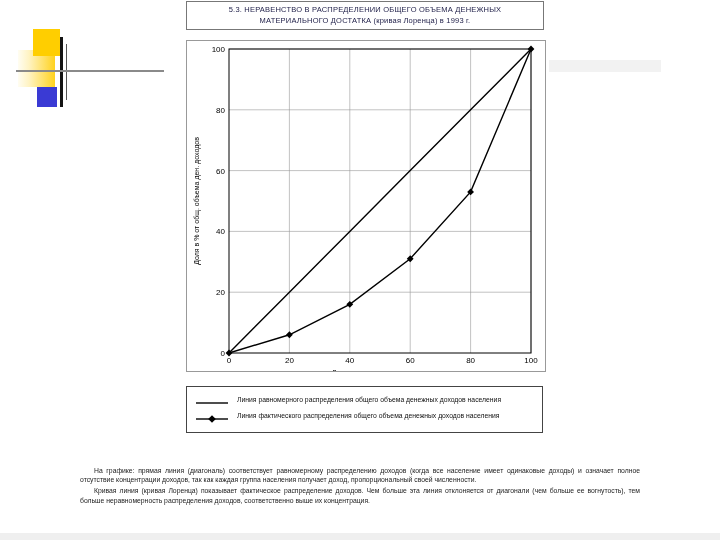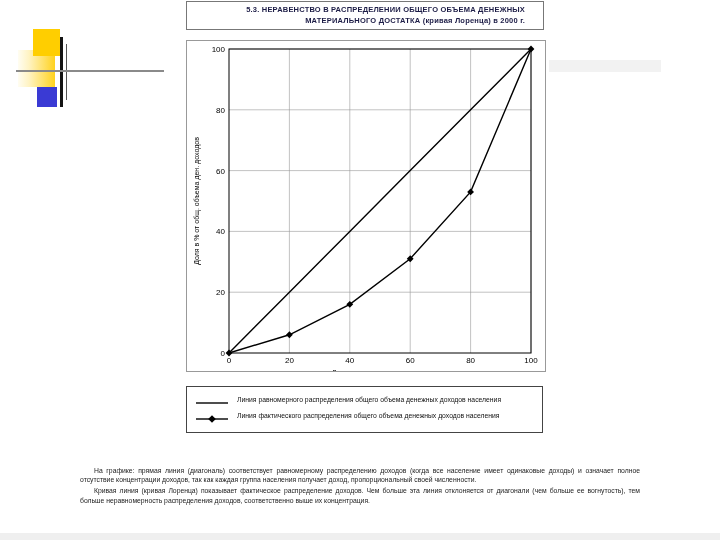--- a/index.html
+++ b/index.html
@@ -17,22 +17,22 @@
   .deco-square-blue{left:37px;top:87px;width:20px;height:20px;background:#3a3ad4;}
   .deco-vline{left:60px;top:37px;width:3px;height:70px;background:#141414;}
   .deco-vline2{left:66px;top:44px;width:1px;height:56px;background:#555;}
   .deco-hline{left:16px;top:70px;width:148px;height:2px;background:#8a8a8a;}
   .deco-band-right{left:549px;top:60px;width:112px;height:12px;background:#f2f2f2;}
   .bottom-strip{left:0;top:533px;width:720px;height:7px;background:#efefef;}
 
   
   .title-box{
     position:absolute;left:186px;top:1px;width:358px;box-sizing:border-box;
-    border:1px solid #777;background:#fff;padding:3px 18px;
-    text-align:right;font-weight:bold;font-size:7.5px;line-height:1.4;
+    border:1px solid #777;background:#fff;padding:3px 10px;
+    text-align:center;font-weight:normal;font-size:7.5px;line-height:1.4;
     color:#1c1c46;letter-spacing:.2px;
   }
 
   
   .chart-box{
     position:absolute;left:186px;top:40px;width:360px;height:332px;
     box-sizing:border-box;border:1px solid #999;background:#fff;
   }
   .chart-box svg{display:block;}
 
@@ -61,21 +61,21 @@
   <div class="deco deco-square-yellow"></div>
   <div class="deco deco-square-blue"></div>
   <div class="deco deco-vline"></div>
   <div class="deco deco-vline2"></div>
   <div class="deco deco-hline"></div>
   <div class="deco deco-band-right"></div>
   <div class="deco bottom-strip"></div>
 
   <div class="title-box">
     <div>5.3. НЕРАВЕНСТВО В РАСПРЕДЕЛЕНИИ ОБЩЕГО ОБЪЕМА ДЕНЕЖНЫХ</div>
-    <div>МАТЕРИАЛЬНОГО ДОСТАТКА (кривая Лоренца) в 2000 г.</div>
+    <div>МАТЕРИАЛЬНОГО ДОСТАТКА (кривая Лоренца) в 1993 г.</div>
   </div>
 
   <div class="chart-box">
     <svg id="chart-svg" width="358" height="330" viewBox="0 0 358 330">
         <g>
           <line x1="102.4" y1="8" x2="102.4" y2="312" stroke="#999999" stroke-width="0.6"></line>
           <line x1="162.8" y1="8" x2="162.8" y2="312" stroke="#999999" stroke-width="0.6"></line>
           <line x1="223.2" y1="8" x2="223.2" y2="312" stroke="#999999" stroke-width="0.6"></line>
           <line x1="283.6" y1="8" x2="283.6" y2="312" stroke="#999999" stroke-width="0.6"></line>
           <line x1="344" y1="8" x2="344" y2="312" stroke="#999999" stroke-width="0.6"></line>

